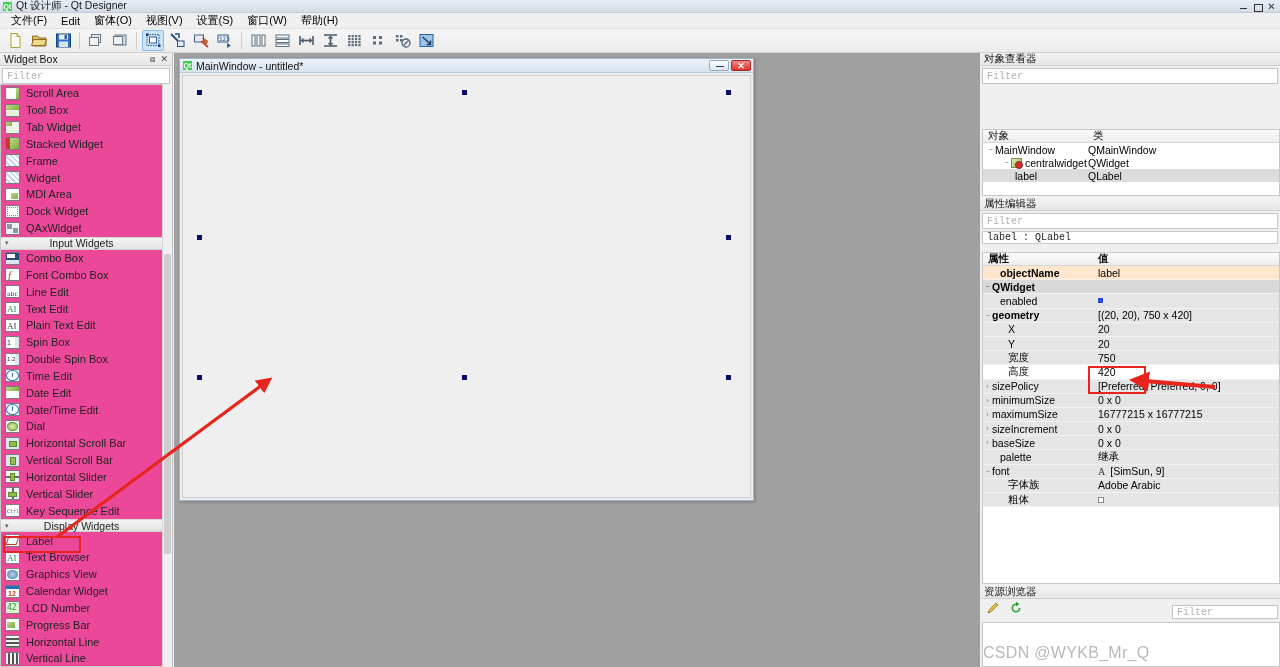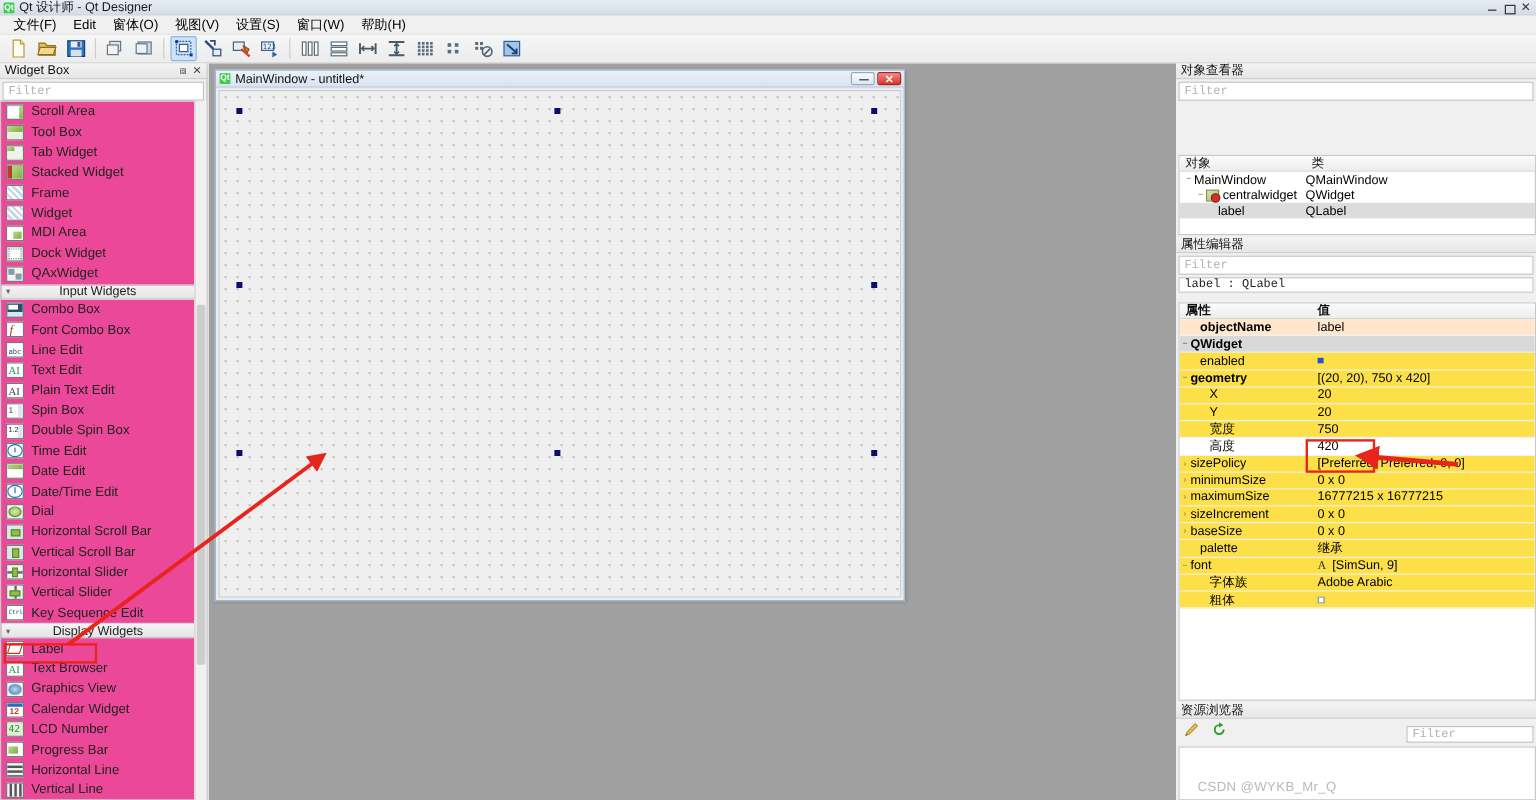--- a/index.html
+++ b/index.html
@@ -139,34 +139,34 @@
             font-size: 10px; display: flex; align-items: center; padding-left: 4px;
             font-family: "Liberation Mono", monospace; color: #222; }
   .pe-table { position: absolute; left: 2px; top: 54px; right: 0; bottom: 2px; background: #fff; border: 1px solid #c8c8c8; overflow: hidden; }
   .pe-head { height: 13px; display: flex; background: linear-gradient(to bottom,#fbfbfb,#ededed); border-bottom: 1px solid #d6d6d6; }
   .pe-head div { font-size: 10.5px; padding-left: 5px; display: flex; align-items: center; font-weight: bold; color: #111; }
   .pe-row { height: 14.2px; display: flex; font-size: 10.5px; align-items: center; border-bottom: 1px solid #f2f2f2; }
   .pe-c1 { width: 110px; display: flex; align-items: center; overflow: hidden; white-space: nowrap; }
   .pe-c2 { flex: 1; padding-left: 5px; overflow: hidden; white-space: nowrap; display: flex; align-items: center; }
   .pe-group { background: #d9d9d9; font-weight: bold; }
   .pe-group .pe-c1 { font-weight: bold; }
-  .pe-yellow { background: #fde047; }
+  .pe-yellow { background: #e5e5e5; }
   .pe-tan { background: #ffe6cc; }
   .pe-white { background: #fff; }
   .pe-exp { width: 9px; flex: 0 0 9px; text-align: center; font-size: 7px; color: #777; }
   .bluedot { width: 5px; height: 5px; background: #2a4fd6; display: inline-block; }
   .opensq { width: 6px; height: 6px; border: 1px solid #888; background: #fff; display: inline-block; }
   .fontA { font-family: "Liberation Serif", serif; font-size: 10px; margin-right: 5px; color:#333; }
 
   #resbrowser { position: absolute; left: 0; top: 533px; width: 300px; height: 81px; }
   .rb-toolbar { height: 17px; display: flex; align-items: center; padding-left: 6px; gap: 9px; }
   .rb-body { position: absolute; left: 2px; top: 36px; right: 0; bottom: 0; display: flex; gap: 3px; }
   .rb-tree { width: 186px; background: #fff; border: 1px solid #c8c8c8; font-size: 10.5px; padding: 6px 0 0 22px; color:#111; }
   .rb-list { flex: 1; background: #fff; border: 1px solid #c8c8c8; position: relative; }
-  .watermark { position: absolute; left: 15px; bottom: 4px; font-size: 11px; color: #b9b9b9; letter-spacing: .3px; text-align: center; }
+  .watermark { position: absolute; left: 0; bottom: 4px; font-size: 16px; color: #b9b9b9; letter-spacing: .3px; text-align: center; }
   .rb-filter { position: absolute; left: 192px; top: 19px; width: 106px; height: 14px; background: #fff;
                border: 1px solid #c4c4c4; font-size: 10px; color: #b2b2b2; display:flex; align-items:center; padding-left:4px;
                font-family: "Liberation Mono", monospace; }
 
   
   .redbox { position: absolute; border: 2px solid #e8251c; pointer-events: none; }
   #overlay { position: absolute; left: 0; top: 0; width: 1280px; height: 667px; pointer-events: none; }
 </style>
 </head>
 <body>
@@ -636,21 +636,21 @@
         </div>
         <div id="oi-rows">
             <div class="oi-row">
               <div class="oi-c1" style="padding-left: 3px;">
                 <span class="tw-exp">−</span>
                 <span>MainWindow</span>
               </div>
               <div class="oi-c2">QMainWindow</div>
             </div>
             <div class="oi-row">
-              <div class="oi-c1" style="padding-left: 13px;">
+              <div class="oi-c1" style="padding-left: 19px;">
                 <span class="tw-exp">−</span>
                 <span class="cw-icon"></span>
                 <span>centralwidget</span>
               </div>
               <div class="oi-c2">QWidget</div>
             </div>
             <div class="oi-row sel">
               <div class="oi-c1" style="padding-left: 23px;">
                 <span class="tw-exp"></span>
                 <span>label</span>

